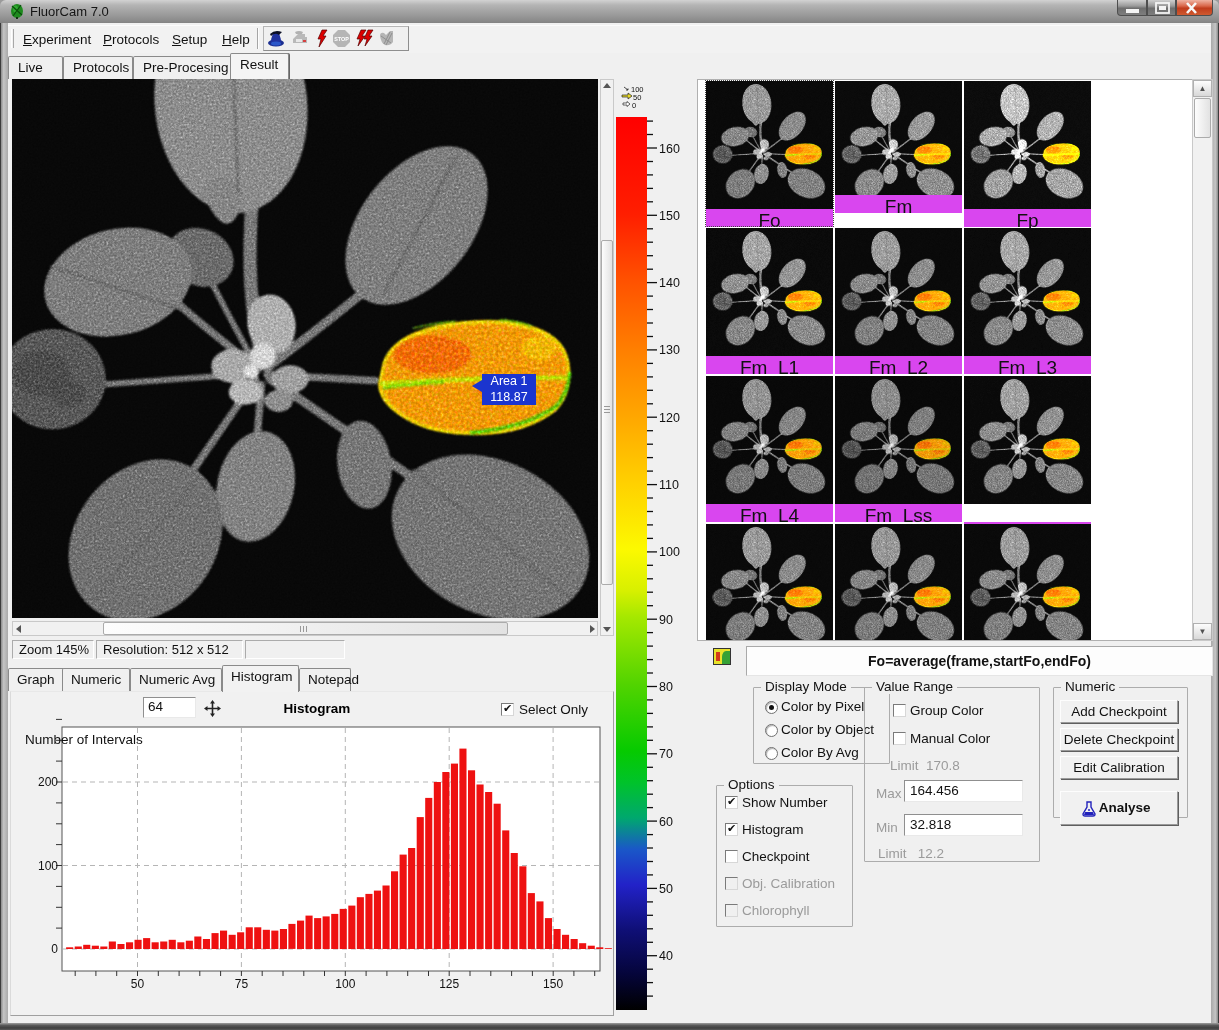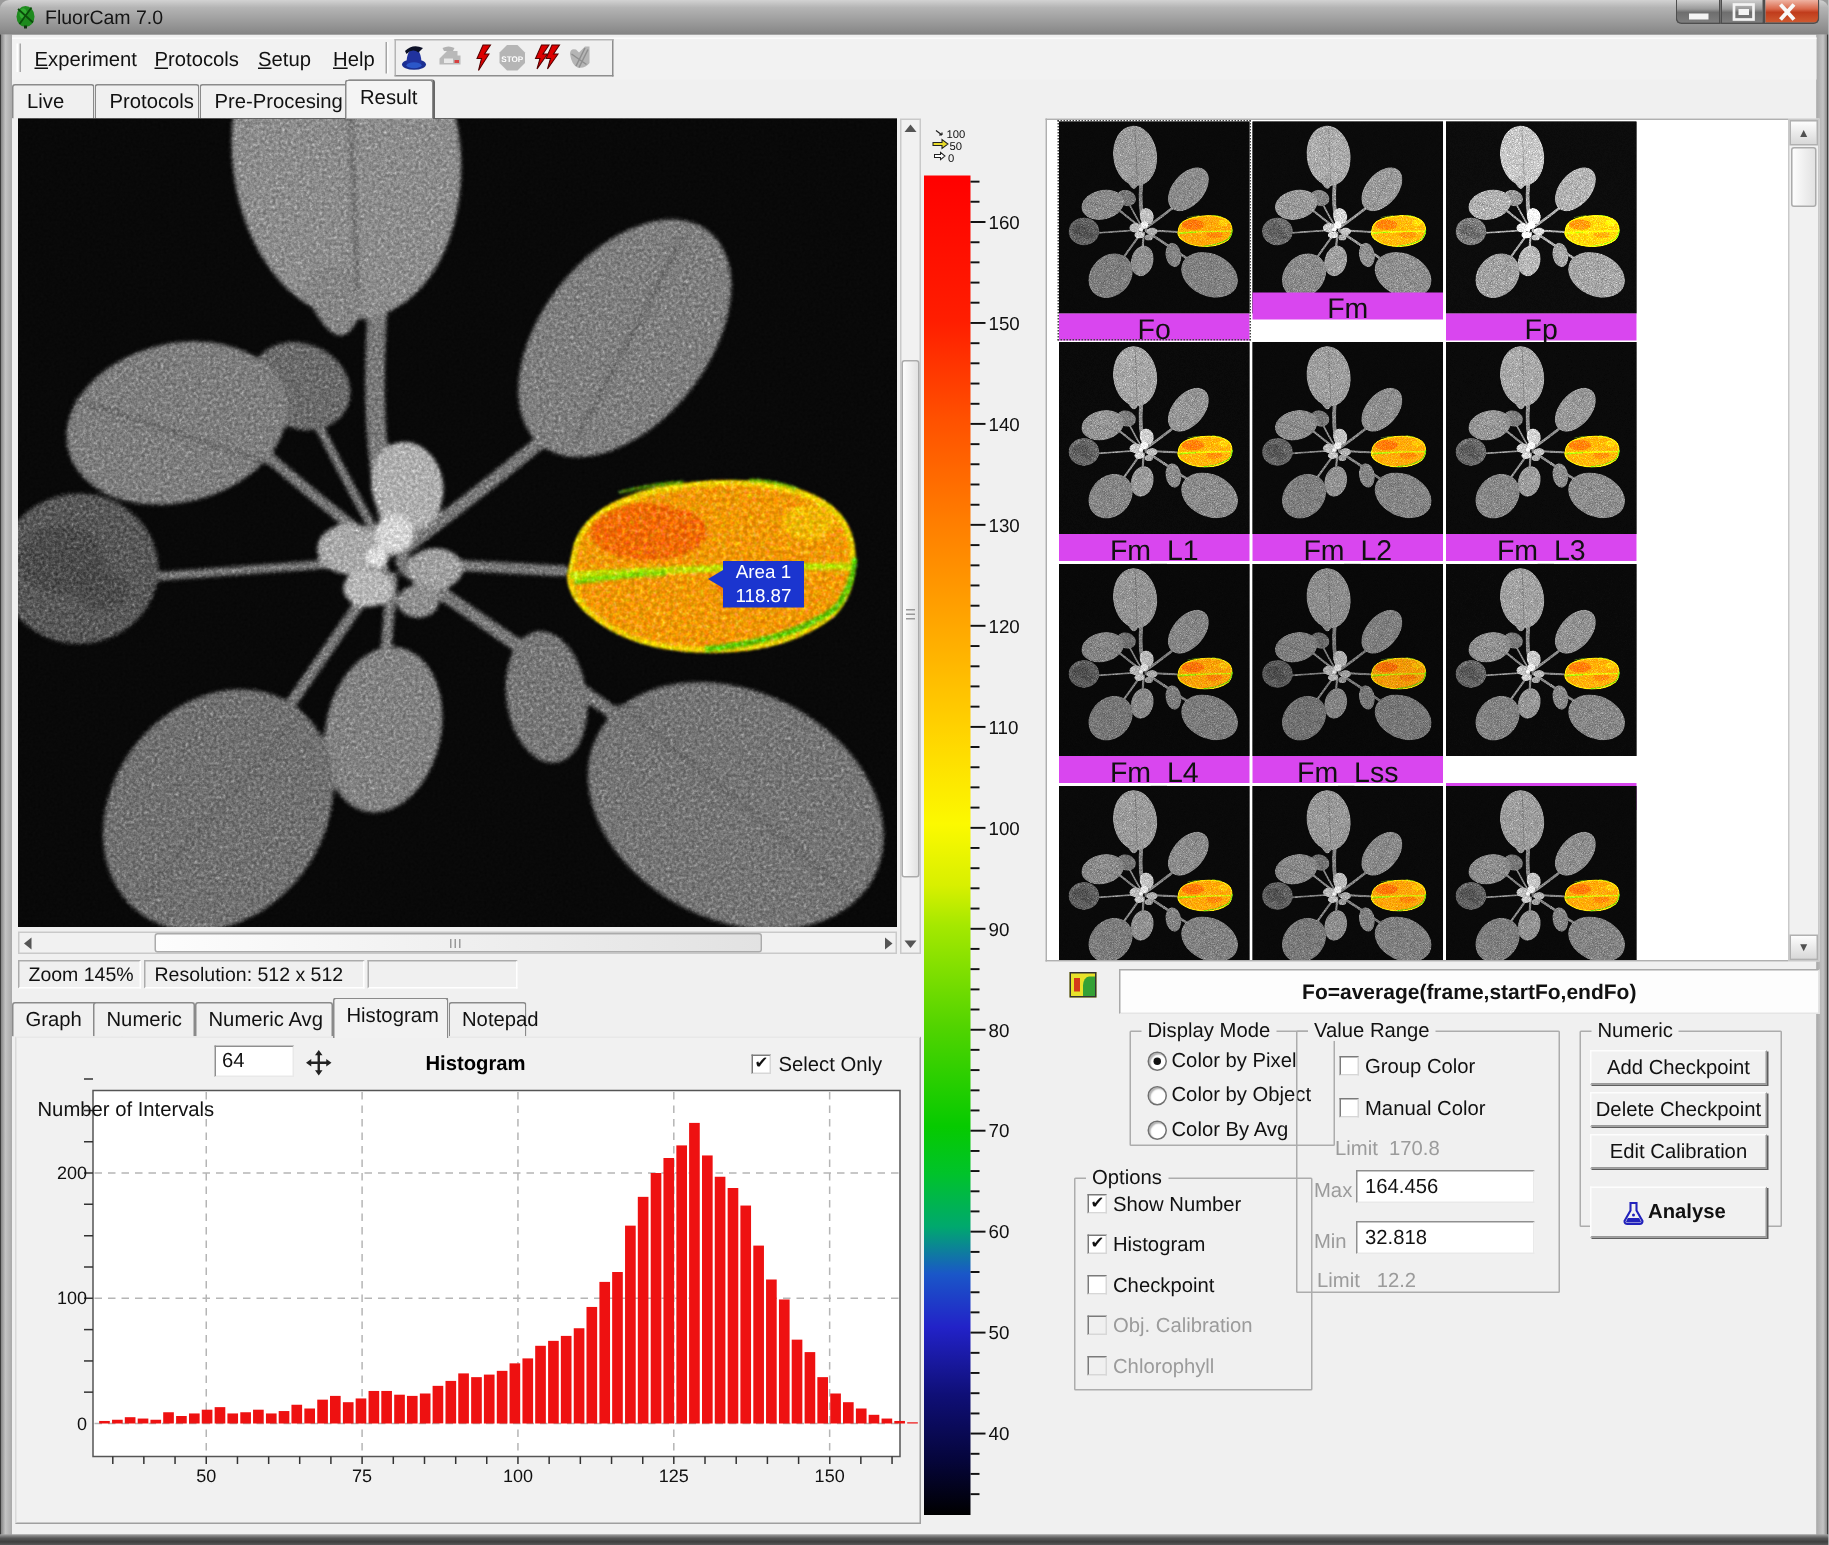--- a/index.html
+++ b/index.html
@@ -569,21 +569,21 @@
 
 <div class="abs groupbox" style="left:753px;top:687px;width:137px;height:77px;">
   <span class="grouptitle">Display Mode</span>
   <div class="radio on" style="left:11px;top:13px;"></div>
     <div class="abs ctl-label" style="left:27px;top:11px;">Color by Pixel</div>
   <div class="radio" style="left:11px;top:36px;"></div>
     <div class="abs ctl-label" style="left:27px;top:34px;">Color by Object</div>
   <div class="radio" style="left:11px;top:59px;"></div>
     <div class="abs ctl-label" style="left:27px;top:57px;">Color By Avg</div>
 </div>
-<div class="abs groupbox" style="left:716px;top:785px;width:159px;height:142px;">
+<div class="abs groupbox" style="left:716px;top:785px;width:137px;height:142px;">
   <span class="grouptitle">Options</span>
   <div class="checkbox on" style="left:8px;top:10px;"></div>
     <div class="abs ctl-label" style="left:25px;top:9px;">Show Number</div>
   <div class="checkbox on" style="left:8px;top:37px;"></div>
     <div class="abs ctl-label" style="left:25px;top:36px;">Histogram</div>
   <div class="checkbox" style="left:8px;top:64px;"></div>
     <div class="abs ctl-label" style="left:25px;top:63px;">Checkpoint</div>
   <div class="checkbox dis" style="left:8px;top:91px;"></div>
     <div class="abs ctl-label gray" style="left:25px;top:90px;">Obj. Calibration</div>
   <div class="checkbox dis" style="left:8px;top:118px;"></div>

